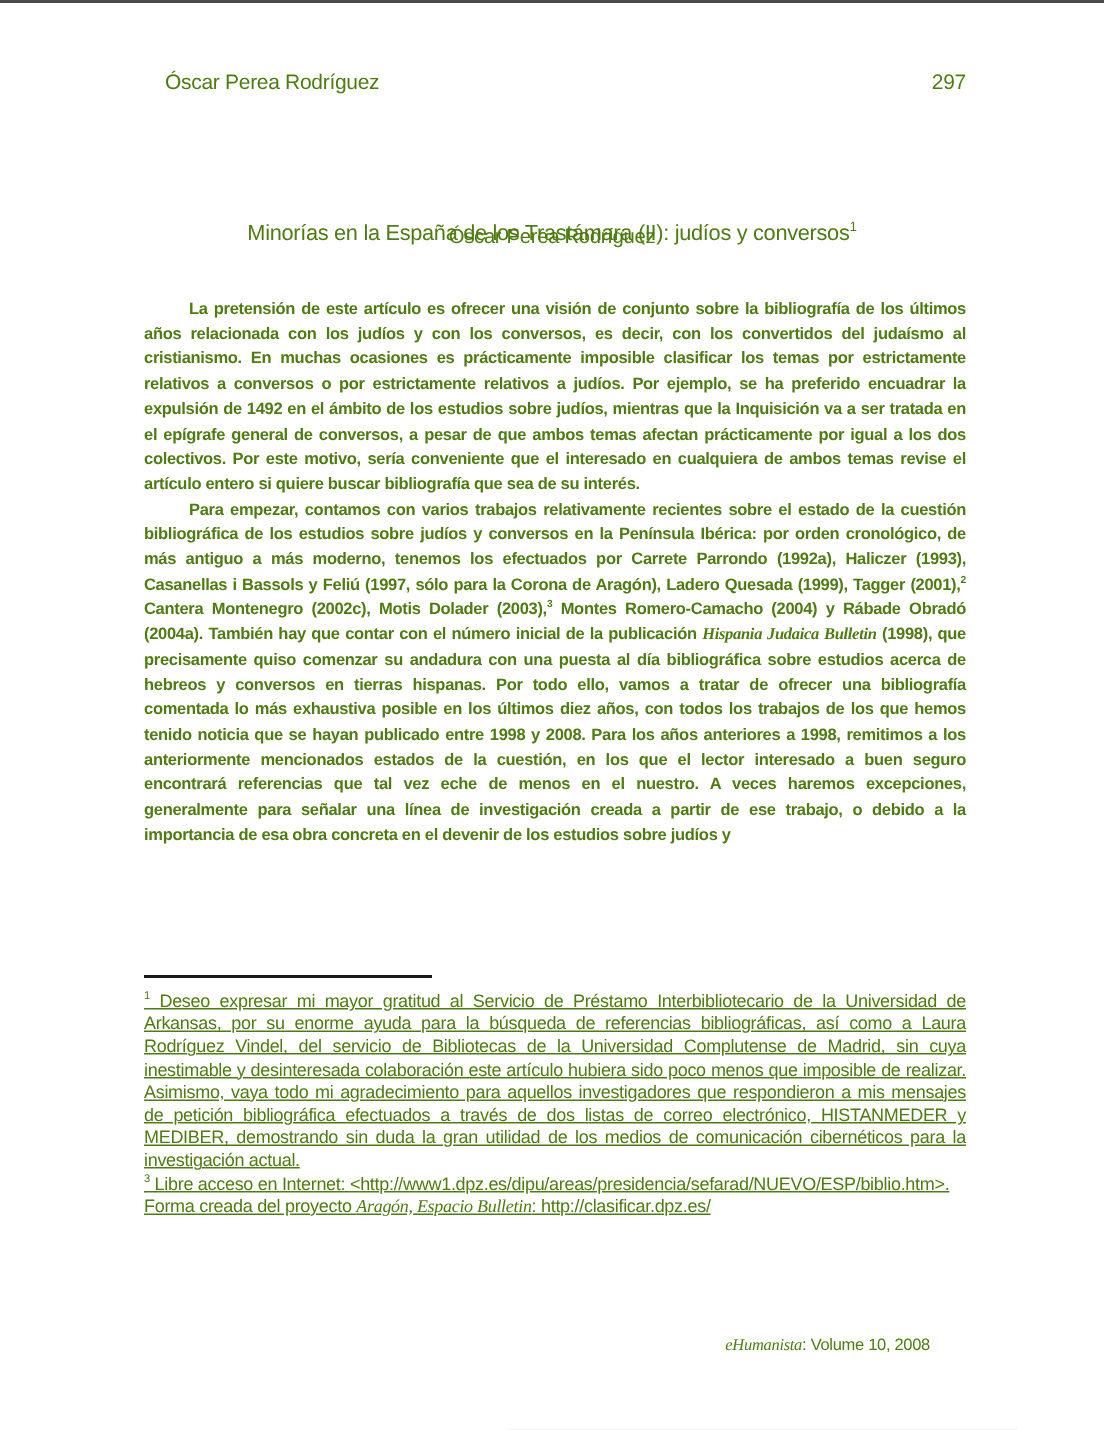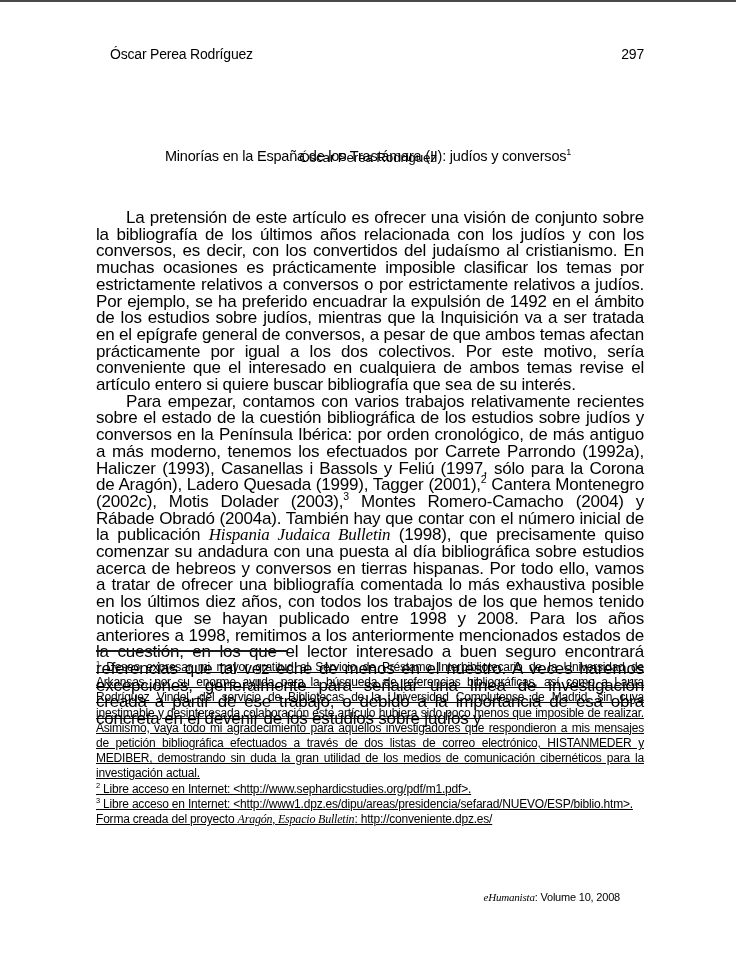--- a/index.html
+++ b/index.html
@@ -3,21 +3,21 @@
 <meta charset="utf-8">
 <style>
   html, body { margin: 0; padding: 0; background: #e8e8e8; }
   .page {
     position: relative;
     width: 736px;
     height: 953px;
     background: #ffffff;
     overflow: hidden;
     font-family: "Liberation Sans", sans-serif;
-    color: #000000;
+    color: #4d7c0f;
     margin: 0 auto;
   }
   .top-edge {
     position: absolute; top: 0; left: 0; right: 0;
     height: 2px; background: #4a4a4a;
   }
   .running-head {
     position: absolute; top: 46px; left: 96px; width: 548px;
     display: flex; justify-content: space-between;
     font-size: 14px; letter-spacing: -0.2px;
@@ -26,23 +26,23 @@
   .title-wrap {
     position: absolute; top: 104px; left: 60px; width: 616px;
     text-align: center; font-size: 14.5px; letter-spacing: -0.2px; margin-top: 44px;
   }
   .byline {
     position: absolute; top: 150px; left: 0; width: 736px;
     text-align: center; font-size: 13.5px; line-height: 16.5px;
     letter-spacing: -0.2px;
   }
   .body-text {
-    position: absolute; top: 210px; left: 96px; width: 548px;
-    font-size: 17px; line-height: 16.7px;
-    text-align: justify; letter-spacing: -0.2px;
+    position: absolute; top: 198px; left: 96px; width: 548px;
+    font-size: 11px; line-height: 16.7px;
+    text-align: justify; letter-spacing: -0.2px; font-weight: bold;
   }
   .para { margin: 0; text-indent: 30px; }
   sup { font-size: 0.62em; vertical-align: super; line-height: 0; }
   .serif-ital {
     font-family: "Liberation Serif", serif;
     font-style: italic;
   }
   .footnotes {
     position: absolute; top: 650px; left: 96px; width: 548px;
     font-size: 12px; line-height: 15.2px;
@@ -80,22 +80,21 @@
   </div>
 
   <div class="body-text">
     <p class="para">La pretensión de este artículo es ofrecer una visión de conjunto sobre la bibliografía de los últimos años relacionada con los judíos y con los conversos, es decir, con los convertidos del judaísmo al cristianismo. En muchas ocasiones es prácticamente imposible clasificar los temas por estrictamente relativos a conversos o por estrictamente relativos a judíos. Por ejemplo, se ha preferido encuadrar la expulsión de 1492 en el ámbito de los estudios sobre judíos, mientras que la Inquisición va a ser tratada en el epígrafe general de conversos, a pesar de que ambos temas afectan prácticamente por igual a los dos colectivos. Por este motivo, sería conveniente que el interesado en cualquiera de ambos temas revise el artículo entero si quiere buscar bibliografía que sea de su interés.</p>
     <p class="para"><span>Para empezar, contamos con varios trabajos relativamente recientes sobre el estado de la cuestión bibliográfica de los estudios sobre judíos y conversos en la Península Ibérica: por orden cronológico, de más antiguo a más moderno, tenemos los efectuados por Carrete Parrondo (1992a), Haliczer (1993), Casanellas i Bassols y Feliú (1997, sólo para la Corona de Aragón), Ladero Quesada (1999), Tagger (2001),</span><sup>2</sup><span> Cantera Montenegro (2002c), Motis Dolader (2003),</span><sup>3</sup><span> Montes Romero-Camacho (2004) y Rábade Obradó (2004a). También hay que contar con el número inicial de la publicación </span><span class="serif-ital">Hispania Judaica Bulletin</span><span> (1998), que precisamente quiso comenzar su andadura con una puesta al día bibliográfica sobre estudios acerca de hebreos y conversos en tierras hispanas. Por todo ello, vamos a tratar de ofrecer una bibliografía comentada lo más exhaustiva posible en los últimos diez años, con todos los trabajos de los que hemos tenido noticia que se hayan publicado entre 1998 y 2008. Para los años anteriores a 1998, remitimos a los anteriormente mencionados estados de la cuestión, en los que el lector interesado a buen seguro encontrará referencias que tal vez eche de menos en el nuestro. A veces haremos excepciones, generalmente para señalar una línea de investigación creada a partir de ese trabajo, o debido a la importancia de esa obra concreta en el devenir de los estudios sobre judíos y</span></p>
   </div>
 
   <div class="footnotes">
     <div class="fn-rule"></div>
     <p class="fn"><sup>1</sup><span> Deseo expresar mi mayor gratitud al Servicio de Préstamo Interbibliotecario de la Universidad de Arkansas, por su enorme ayuda para la búsqueda de referencias bibliográficas, así como a Laura Rodríguez Vindel, del servicio de Bibliotecas de la Universidad Complutense de Madrid, sin cuya inestimable y desinteresada colaboración este artículo hubiera sido poco menos que imposible de realizar. Asimismo, vaya todo mi agradecimiento para aquellos investigadores que respondieron a mis mensajes de petición bibliográfica efectuados a través de dos listas de correo electrónico, HISTANMEDER y MEDIBER, demostrando sin duda la gran utilidad de los medios de comunicación cibernéticos para la investigación actual.</span></p>
-    <p class="fn"><sup>2</sup><span> Libre acceso en Internet: &lt;http://www.sephardicstudies.org/pdf/m1.pdf&gt;.</span></p>
     <p class="fn"><sup>3</sup><span> Libre acceso en Internet: &lt;http://www1.dpz.es/dipu/areas/presidencia/sefarad/NUEVO/ESP/biblio.htm&gt;.</span></p>
-    <p class="fn"><span>Forma creada del proyecto </span><span class="serif-ital">Aragón, Espacio Bulletin</span><span>: http://conveniente.dpz.es/</span></p>
+    <p class="fn"><span>Forma creada del proyecto </span><span class="serif-ital">Aragón, Espacio Bulletin</span><span>: http://clasificar.dpz.es/</span></p>
   </div>
 
   <div class="page-footer">
     <span class="serif-ital">eHumanista</span><span>: Volume 10, 2008</span>
   </div>
 
 </div>
 
 </body></html>

